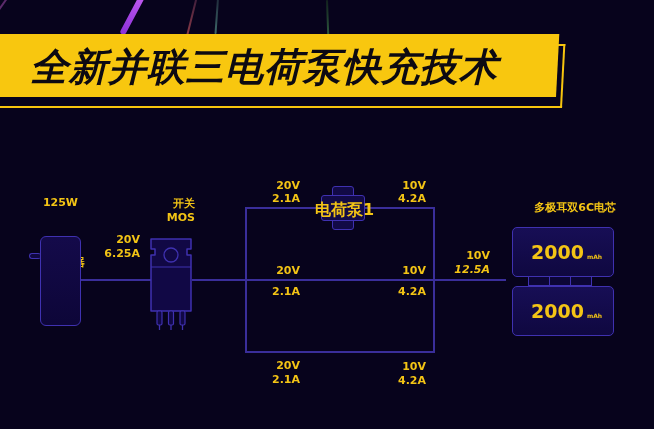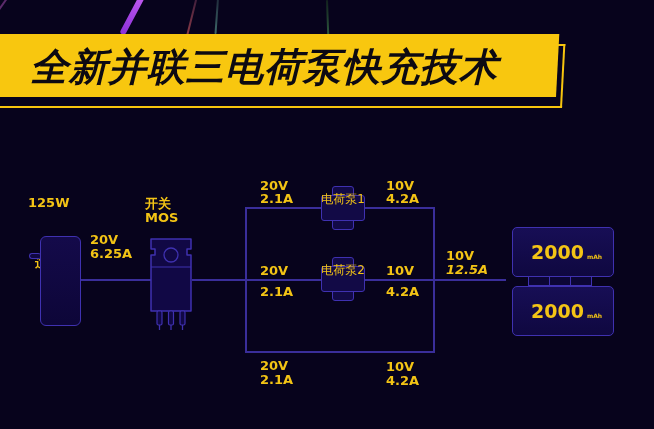--- a/index.html
+++ b/index.html
@@ -21,22 +21,22 @@
     position: absolute; left: -10px; top: 34px; width: 566px; height: 63px;
     background: #f8c70f;
     transform: skewX(-3deg); transform-origin: bottom left;
   }
   .banner-title {
     position: absolute; left: 30px; top: 42px; width: 500px; height: 50px;
     font-size: 38px; font-weight: bold; color: #0d0a12; line-height: 50px;
     letter-spacing: 1px; font-style: italic; white-space: nowrap;
   }
   .label {
-    position: absolute; color: #f3c415; font-size: 13px; font-weight: bold;
-    text-align: left; line-height: 14px; white-space: nowrap;
+    position: absolute; color: #f3c415; font-size: 11px; font-weight: bold;
+    text-align: right; line-height: 14px; white-space: nowrap;
   }
   .line { position: absolute; background: #3a2e9a; }
   .adapter {
     position: absolute; left: 40px; top: 236px; width: 41px; height: 90px;
     border: 1.5px solid #3f31b0; border-radius: 6px;
     background: linear-gradient(#140a4a, #0d0638);
     box-sizing: border-box;
   }
   .adapter-plug {
     position: absolute; left: 29px; top: 253px; width: 12px; height: 6px;
@@ -45,22 +45,22 @@
   }
   .pump { position: absolute; width: 44px; height: 44px; }
   .pump .v, .pump .h {
     position: absolute; border: 1.5px solid #3f31b0; border-radius: 3px;
     background: #120a46; box-sizing: border-box;
   }
   .pump .v { left: 11px; top: 0; width: 22px; height: 44px; }
   .pump .h { left: 0; top: 9px; width: 44px; height: 26px; }
   .pump .cover { position: absolute; left: 12.5px; top: 10.5px; width: 19px; height: 23px; background: #120a46; }
   .pump .ptxt {
-    position: absolute; left: -6px; top: 5px; width: 56px; text-align: center;
-    color: #f3c415; font-size: 12px; font-weight: normal; line-height: 16px; white-space: nowrap;
+    position: absolute; left: -6px; top: 16px; width: 56px; text-align: center;
+    color: #f3c415; font-size: 16px; font-weight: bold; line-height: 16px; white-space: nowrap;
   }
   .battery {
     position: absolute; left: 512px; width: 102px; height: 50px;
     border: 1.5px solid #3f31b0; border-radius: 5px;
     background: linear-gradient(#170e55, #0f0840);
     box-sizing: border-box;
   }
   .battery .cap {
     position: absolute; left: 18px; top: 10px; color: #f3c415;
     font-size: 19px; font-weight: bold; line-height: 28px; white-space: nowrap;
@@ -121,40 +121,35 @@
     <div class="v"></div>
       <div class="h"></div>
       <div class="cover"></div>
     <div class="ptxt">电荷泵1</div>
   </div>
   <div class="label" style="left:260px;top:179px;width:40px;">20V</div>
   <div class="label" style="left:260px;top:192px;width:40px;">2.1A</div>
   <div class="label" style="left:386px;top:179px;width:40px;">10V</div>
   <div class="label" style="left:386px;top:192px;width:40px;">4.2A</div>
 
-  <div class="pump" style="left:321px;top:257px;">
-    <div class="v"></div>
-      <div class="h"></div>
-      <div class="cover"></div>
-    <div class="ptxt">电荷泵2</div>
-  </div>
   <div class="label" style="left:260px;top:264px;width:40px;">20V</div>
   <div class="label" style="left:260px;top:285px;width:40px;">2.1A</div>
   <div class="label" style="left:386px;top:264px;width:40px;">10V</div>
   <div class="label" style="left:386px;top:285px;width:40px;">4.2A</div>
 
   <div class="label" style="left:260px;top:359px;width:40px;">20V</div>
   <div class="label" style="left:260px;top:373px;width:40px;">2.1A</div>
   <div class="label" style="left:386px;top:360px;width:40px;">10V</div>
   <div class="label" style="left:386px;top:374px;width:40px;">4.2A</div>
 
   <div class="line" style="left:434px;top:279px;width:72px;height:1.5px;"></div>
   <div class="label" style="left:446px;top:249px;width:44px;">10V</div>
   <div class="label" style="left:446px;top:263px;width:44px;font-style:italic;">12.5A</div>
 
+  <div class="label" style="left:510px;top:201px;width:106px;">多极耳双6C电芯</div>
   <div class="battery" style="top:227px;">
     <div class="cap">
       <span>2000</span><span class="unit">mAh</span>
     </div>
   </div>
   <div class="connector" style="left:528px;"></div>
   <div class="connector" style="left:549px;"></div>
   <div class="connector" style="left:570px;"></div>
   <div class="battery" style="top:286px;">
     <div class="cap">

